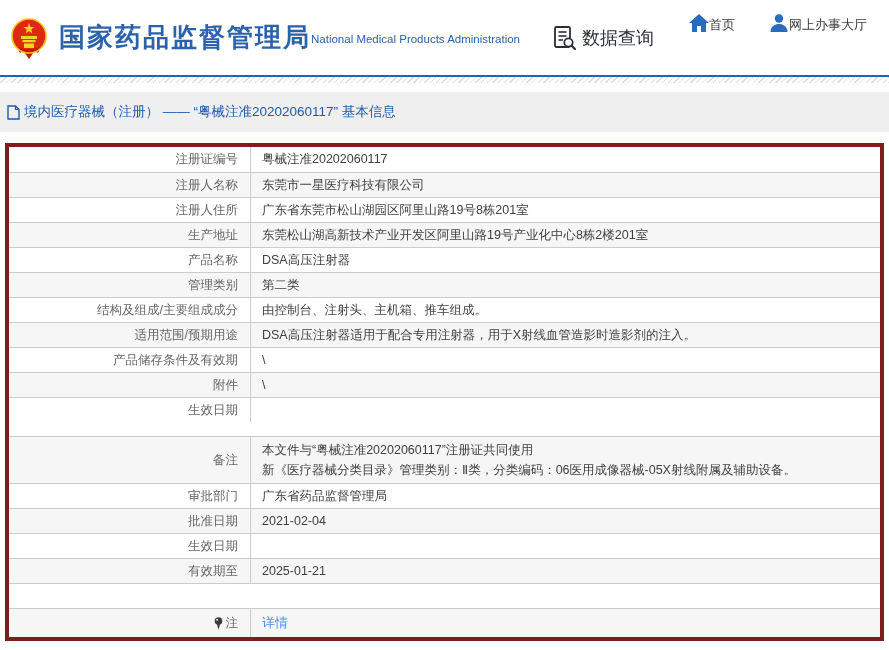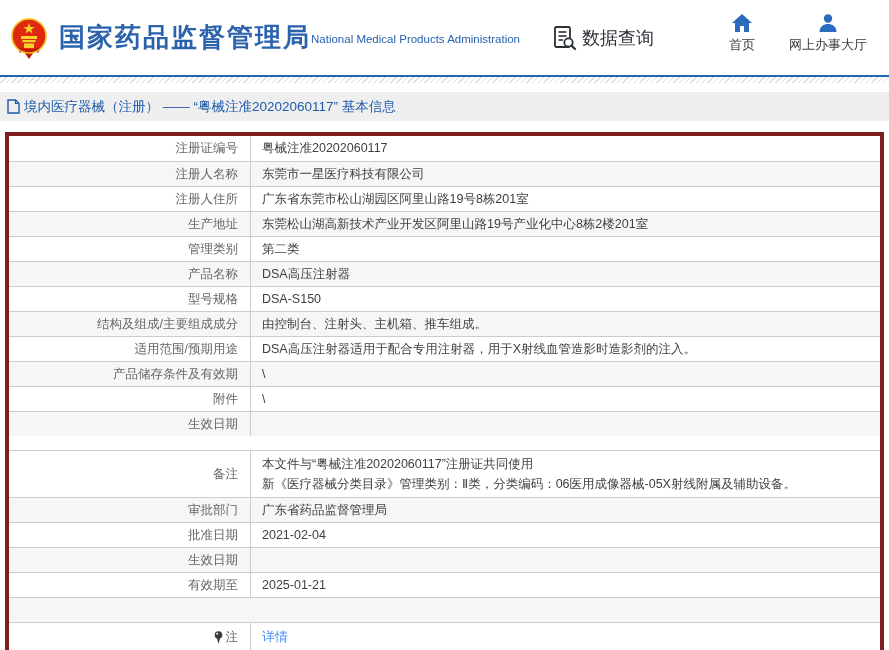--- a/index.html
+++ b/index.html
@@ -10,29 +10,29 @@
   .header { height:77px; display:flex; align-items:center; position:relative;
             border-bottom:2px solid #1e66b0; background:#fff; }
   .emblem { width:40px; height:42px; margin:0 10px 0 9px; flex:0 0 auto; }
   .org-titles { display:flex; flex-direction:row; }
   .org-title { color:#2b62ac; font-size:26px; font-weight:bold; letter-spacing:2px; line-height:1.15; }
   .org-subtitle { color:#2b62ac; font-size:11.5px; margin-top:10px; }
   .data-query { display:flex; align-items:center; margin-left:32px; margin-top:0; cursor:pointer; }
   .data-query svg { margin-right:4px; }
   .data-query-label { color:#2b2f36; font-size:18px; }
   .top-nav { position:absolute; right:22px; top:14px; display:flex; gap:34px; }
-  .nav-item { display:flex; flex-direction:column; align-items:center; cursor:pointer; }
+  .nav-item { display:flex; flex-direction:row; align-items:center; cursor:pointer; }
   .nav-item svg { margin-bottom:4px; }
   .nav-label { color:#3c3c3c; font-size:13px; white-space:nowrap; }
 
   .stripes { height:6px; width:100%;
              background:repeating-linear-gradient(135deg,#dcdcdc 0px,#dcdcdc 1px,#ffffff 1px,#ffffff 4px); }
 
   
-  .breadcrumb { margin-top:9px; height:29px; background:#efefef; display:flex;
+  .breadcrumb { margin-top:9px; height:40px; background:#efefef; display:flex;
                 align-items:center; padding-left:7px; }
   .breadcrumb svg { margin-right:4px; }
   .breadcrumb-text { color:#1e5bab; font-size:13.5px; }
 
   
   .tbl { margin:11px 5px 0 5px; border:4px solid #7f1d1d; }
   .tr { display:flex; align-items:stretch; min-height:25px; background:#fff; }
   .tr + .tr { border-top:1px solid #ccc; }
   .tr:nth-child(even) { background:#f6f6f6; }
   .tr.tall { min-height:41px;margin-top:14px; }
@@ -117,30 +117,26 @@
   </div>
   <div class="tr">
     <div class="th">注册人住所</div>
     <div class="td">广东省东莞市松山湖园区阿里山路19号8栋201室</div>
   </div>
   <div class="tr">
     <div class="th">生产地址</div>
     <div class="td">东莞松山湖高新技术产业开发区阿里山路19号产业化中心8栋2楼201室</div>
   </div>
   <div class="tr">
+    <div class="th">产品名称</div>
+    <div class="td">DSA高压注射器</div>
+  </div>
+  <div class="tr">
     <div class="th">管理类别</div>
     <div class="td">第二类</div>
-  </div>
-  <div class="tr">
-    <div class="th">产品名称</div>
-    <div class="td">DSA高压注射器</div>
-  </div>
-  <div class="tr">
-    <div class="th">型号规格</div>
-    <div class="td">DSA-S150</div>
   </div>
   <div class="tr">
     <div class="th">结构及组成/主要组成成分</div>
     <div class="td">由控制台、注射头、主机箱、推车组成。</div>
   </div>
   <div class="tr">
     <div class="th">适用范围/预期用途</div>
     <div class="td">DSA高压注射器适用于配合专用注射器，用于X射线血管造影时造影剂的注入。</div>
   </div>
   <div class="tr">

